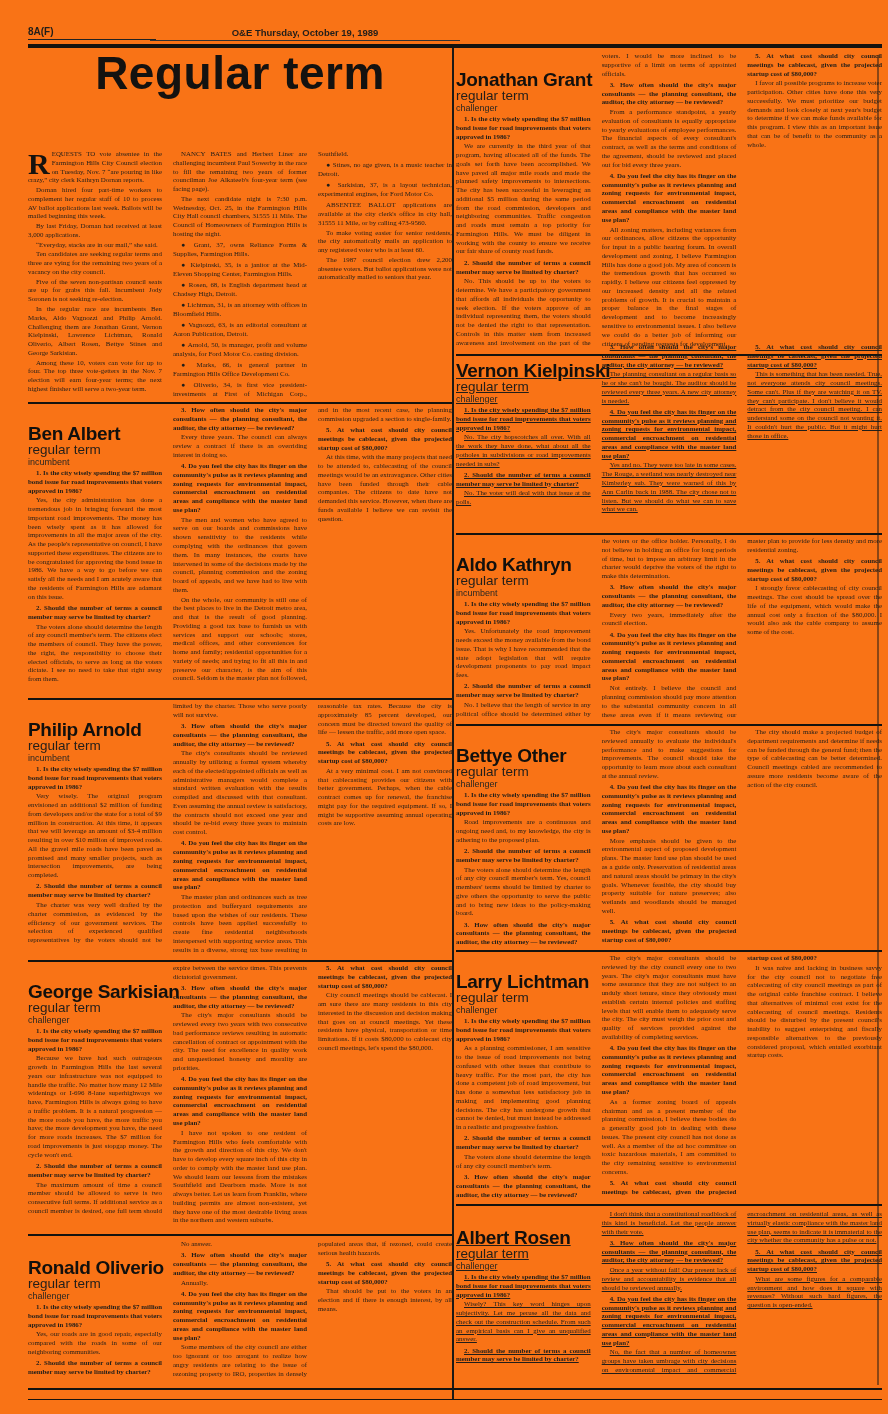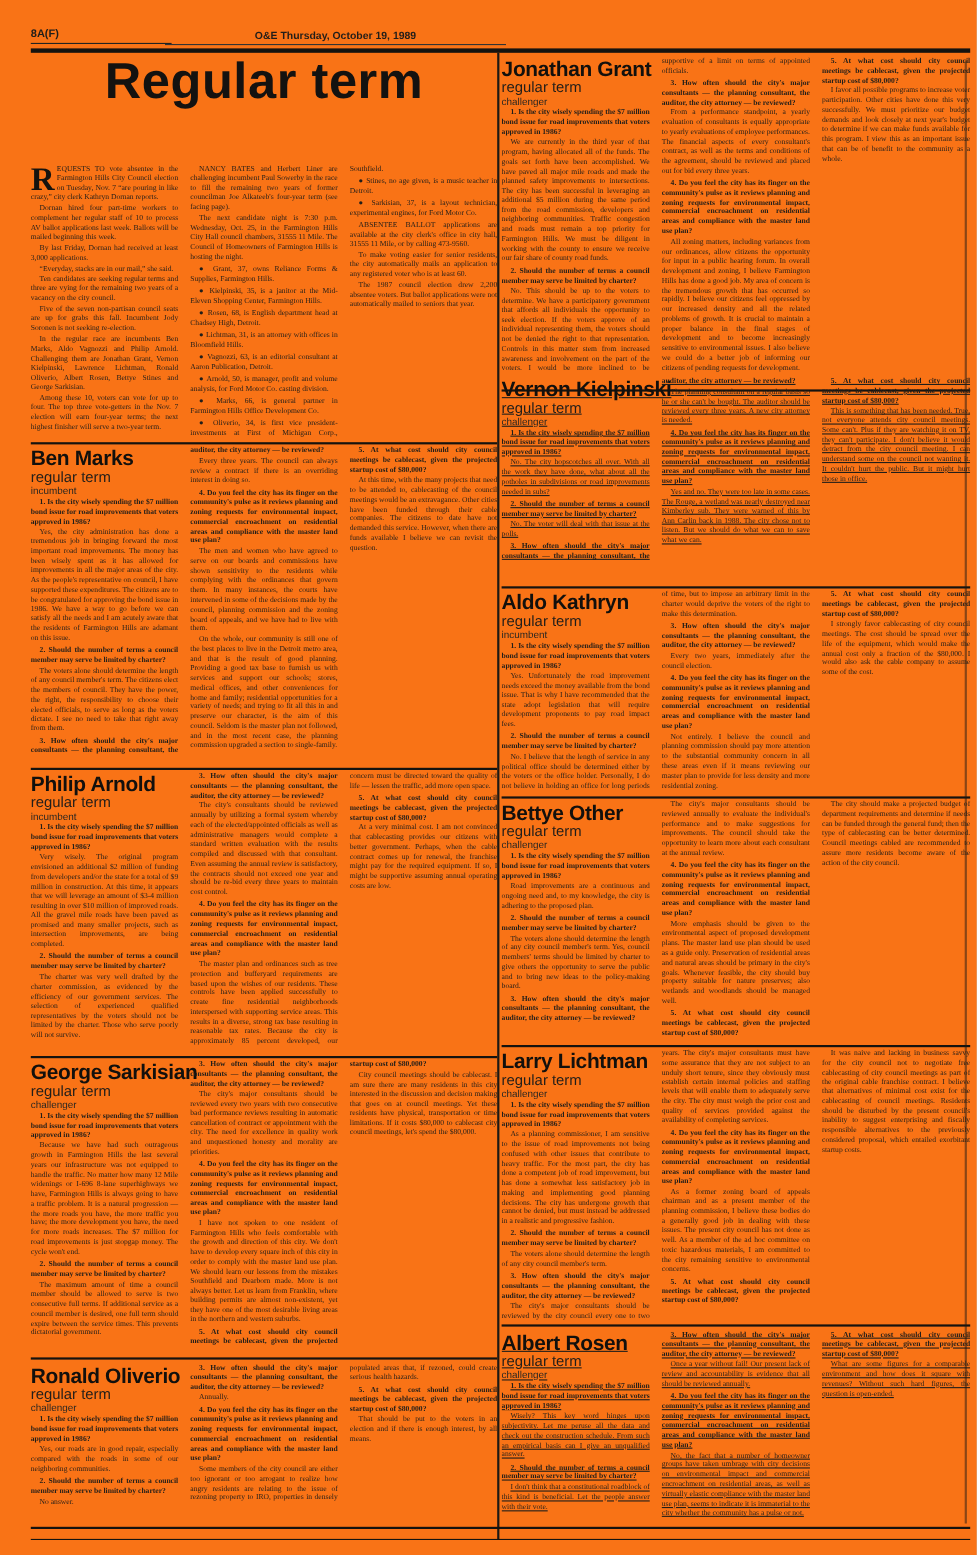--- a/index.html
+++ b/index.html
@@ -23,21 +23,21 @@
   
   .flow{position:absolute;column-gap:11px;column-count:3;column-fill:auto;overflow:hidden;
         font-size:6.9px;line-height:1.27;text-align:justify;}
   .flow p{margin:0 0 1px 0;text-indent:8px;}
   .flow p.first{text-indent:0;}
   .flow p.bullet{margin:2.5px 0;}
   .flow p.q{font-weight:bold;margin-top:2.5px;}
   .flow p.a{margin-bottom:1px;}
   .dropcap{float:left;font:bold 30px/0.78 "Liberation Serif",serif;padding:2px 2px 0 0;color:#15130f;}
   
-  .cname{font:bold 19px/1 "Liberation Sans",sans-serif;letter-spacing:-0.3px;margin:2px 0 0 0;
+  .cname{font:bold 19px/1 "Liberation Sans",sans-serif;letter-spacing:-0.3px;margin:18px 0 0 0;
          white-space:nowrap;color:#12100d;}
   .cterm{font:400 13.5px/1 "Liberation Sans",sans-serif;margin:7px 0 0 0;text-indent:0 !important;}
   .cstatus{font:400 9px/1 "Liberation Sans",sans-serif;margin:9px 0 10px 0;text-indent:0 !important;color:#2a2722;}
   .sec{left:28px;width:424px;}
   .sec.right{left:456px;width:426px;}
 </style>
 </head>
 <body>
 
 <div class="page">
@@ -75,21 +75,21 @@
       <p class="bullet">● Oliverio, 34, is first vice president-investments at First of Michigan Corp., Southfield.</p>
       <p class="bullet">● Stines, no age given, is a music teacher in Detroit.</p>
       <p class="bullet">● Sarkisian, 37, is a layout technician, experimental engines, for Ford Motor Co.</p>
       <p>ABSENTEE BALLOT applications are available at the city clerk's office in city hall, 31555 11 Mile, or by calling 473-9560.</p>
       <p>To make voting easier for senior residents, the city automatically mails an application to any registered voter who is at least 60.</p>
       <p>The 1987 council election drew 2,200 absentee voters. But ballot applications were not automatically mailed to seniors that year.</p>
     </div>
 
   <div class="rule" style="left:28px;top:402px;width:424px;"></div>
   <section class="flow sec" style="top:406px;height:288px;">
-      <h2 class="cname">Ben Marks</h2>
+      <h2 class="cname">Ben Albert</h2>
       <p class="cterm">regular term</p>
       <p class="cstatus">incumbent</p>
       <p class="q">1. Is the city wisely spending the $7 million bond issue for road improvements that voters approved in 1986?</p>
       <p class="a">Yes, the city administration has done a tremendous job in bringing forward the most important road improvements. The money has been wisely spent as it has allowed for improvements in all the major areas of the city. As the people's representative on council, I have supported these expenditures. The citizens are to be congratulated for approving the bond issue in 1986. We have a way to go before we can satisfy all the needs and I am acutely aware that the residents of Farmington Hills are adamant on this issue.</p>
       <p class="q">2. Should the number of terms a council member may serve be limited by charter?</p>
       <p class="a">The voters alone should determine the length of any council member's term. The citizens elect the members of council. They have the power, the right, the responsibility to choose their elected officials, to serve as long as the voters dictate. I see no need to take that right away from them.</p>
       <p class="q">3. How often should the city's major consultants — the planning consultant, the auditor, the city attorney — be reviewed?</p>
       <p class="a">Every three years. The council can always review a contract if there is an overriding interest in doing so.</p>
       <p class="q">4. Do you feel the city has its finger on the community's pulse as it reviews planning and zoning requests for environmental impact, commercial encroachment on residential areas and compliance with the master land use plan?</p>
       <p class="a">The men and women who have agreed to serve on our boards and commissions have shown sensitivity to the residents while complying with the ordinances that govern them. In many instances, the courts have intervened in some of the decisions made by the council, planning commission and the zoning board of appeals, and we have had to live with them.</p>

